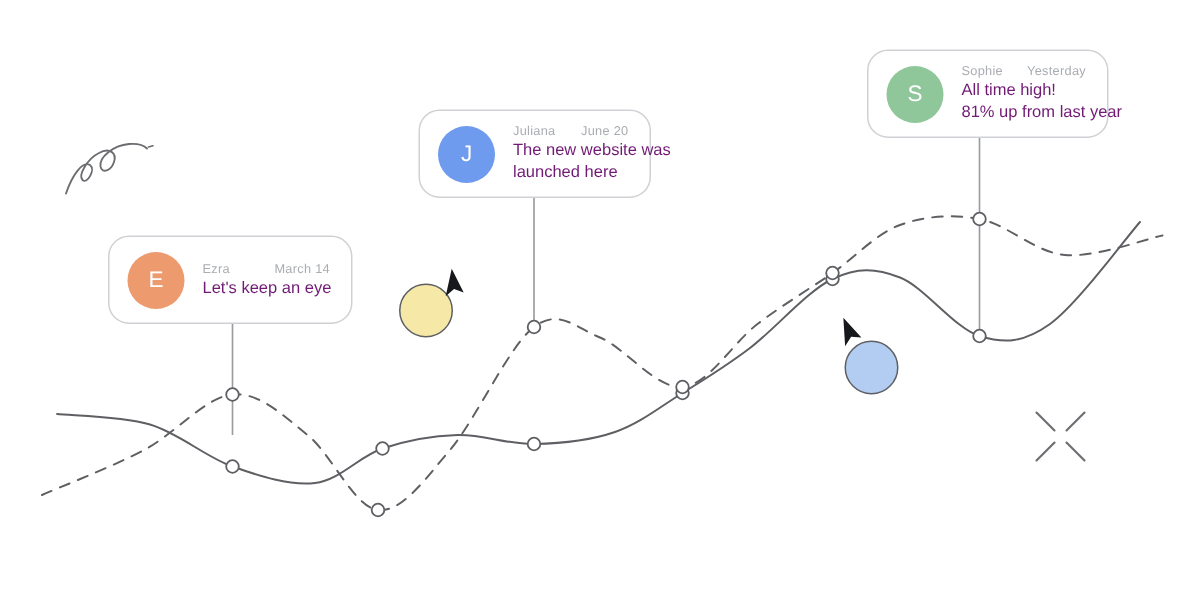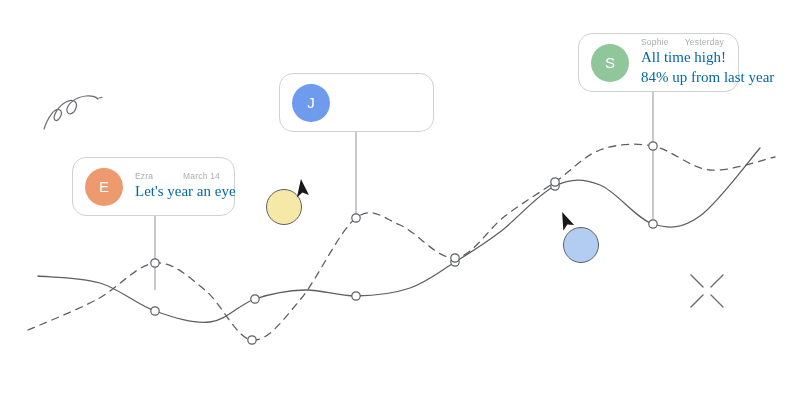--- a/index.html
+++ b/index.html
@@ -74,24 +74,24 @@
   }
   .card-date {
     font-size: 8.5px;
     color: #a9acb1;
     font-family: Liberation Sans, sans-serif;
     letter-spacing: 0.2px;
     padding-left: 12px;
     white-space: nowrap;
   }
   .card-message {
-    font-family: Liberation Serif, serif;
-    font-size: 15px;
+    font-family: Liberation Sans, sans-serif;
+    font-size: 11px;
     line-height: 1.32;
-    color: #0369a1;
+    color: #701a75;
   }
   .card-message .line {
     display: block;
     white-space: nowrap;
   }
 
   
   .puck {
     position: absolute;
     border-radius: 50%;
@@ -160,39 +160,49 @@
   </div>
 
   <div class="comment-card" id="card-0" style="left: 72px; top: 157px; width: 163px; height: 59px;">
     <div class="avatar" style="background: rgb(237, 154, 110);">E</div>
     <div class="card-body">
       <div class="card-meta">
         <span class="card-author">Ezra</span>
         <span class="card-date">March 14</span>
       </div>
       <div class="card-message">
-        <span class="line">Let's year an eye</span>
+        <span class="line">Let's keep an eye</span>
       </div>
     </div>
   </div>
 
   <div class="comment-card" id="card-1" style="left: 279px; top: 73px; width: 155px; height: 59px;">
     <div class="avatar" style="background: rgb(110, 155, 238);">J</div>
+    <div class="card-body">
+      <div class="card-meta">
+        <span class="card-author">Juliana</span>
+        <span class="card-date">June 20</span>
+      </div>
+      <div class="card-message">
+        <span class="line">The new website was</span>
+        <span class="line">launched here</span>
+      </div>
+    </div>
   </div>
 
   <div class="comment-card" id="card-2" style="left: 578px; top: 33px; width: 161px; height: 59px;">
     <div class="avatar" style="background: rgb(143, 199, 154);">S</div>
     <div class="card-body">
       <div class="card-meta">
         <span class="card-author">Sophie</span>
         <span class="card-date">Yesterday</span>
       </div>
       <div class="card-message">
         <span class="line">All time high!</span>
-        <span class="line">84% up from last year</span>
+        <span class="line">81% up from last year</span>
       </div>
     </div>
   </div>
 
   <div class="puck" id="puck-0" style="left: 266px; top: 189px; width: 36px; height: 36px; background: rgb(246, 233, 168);"></div>
   <div class="cursor-arrow" id="cursor-0" style="left: 293px; top: 180px; transform: rotate(28deg);">
     <svg width="18" height="22" viewBox="0 0 18 22" xmlns="http://www.w3.org/2000/svg">
       <path d="M1.5 1.2 L16 11.5 L9.2 12.4 L6.6 19.4 Z" fill="#16181c"></path>
     </svg>
   </div>

